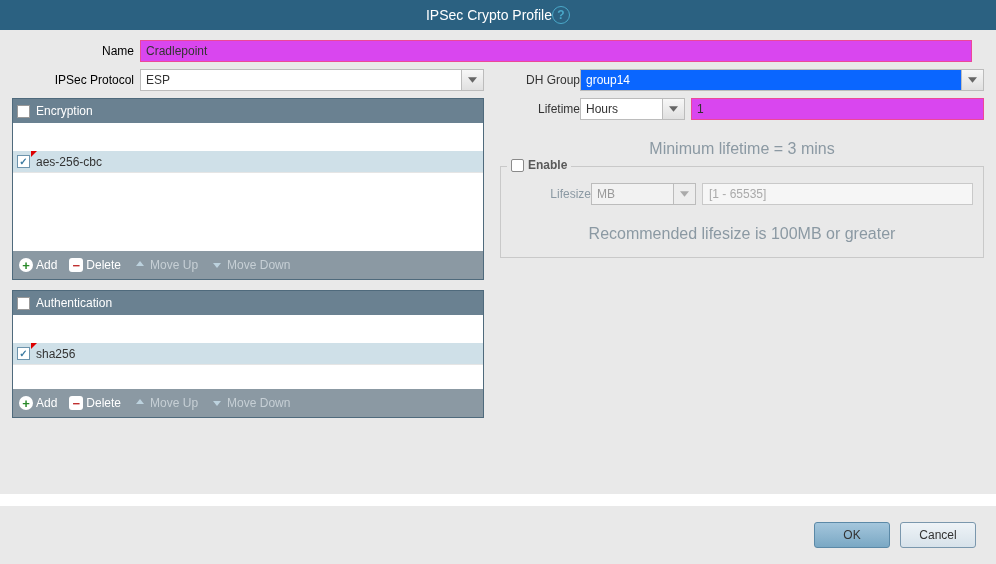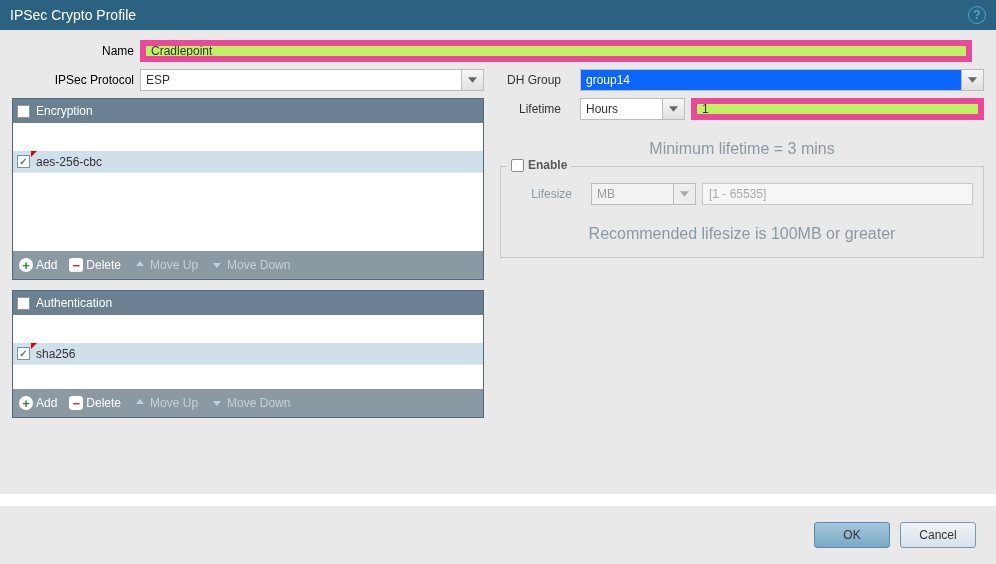--- a/index.html
+++ b/index.html
@@ -3,21 +3,21 @@
 <meta charset="utf-8">
 <style>
   * { box-sizing: border-box; margin: 0; padding: 0; font-family: Arial, Helvetica, sans-serif; }
   body { background: #fff; }
   .dialog {
     width: 996px; height: 564px; position: relative;
     background: #fff;
   }
   .titlebar {
     height: 30px; background: #2b6181; color: #fff;
-    display: flex; align-items: center; justify-content: space-between;
+    display: flex; align-items: center; justify-content: center;
     padding: 10px 10px; font-size: 14px;
   }
   .help-icon {
     width: 18px; height: 18px; border: 1.5px solid #4aa8c9; border-radius: 50%;
     display: flex; align-items: center; justify-content: center;
     color: #4aa8c9; font-size: 12px; font-weight: bold;
     cursor: pointer;
   }
   .content {
     padding: 10px 12px 0 12px;
@@ -26,25 +26,25 @@
     height: 464px;
   }
   .row {
     display: flex; align-items: center; margin-bottom: 7px;
   }
   .label-col {
     width: 128px; text-align: right; padding-right: 6px;
     font-size: 12px; color: #000000;
   }
   .label-col-r {
-    width: 80px; text-align: right; padding-right: 19px;
+    width: 80px; text-align: right; padding-right: 0;
     font-size: 12px; color: #333;
   }
   .text-input {
-    flex: 1; height: 22px; background: #bef264; border: 6px solid #ec4899;
+    flex: 1; height: 22px; background: #d946ef; border: 1px solid #ec4899;
     font-size: 12px; padding: 0 5px; color: #333;
   }
   .name-row .text-input { width: 832px; flex: none; }
   .two-col { display: flex; gap: 16px; align-items: flex-start; }
   .left-col { width: 472px; }
   .right-col { flex: 1; }
   .combo {
     height: 22px; display: flex; border: 1px solid #bcbcbc; background: #fff;
     position: relative;
   }

